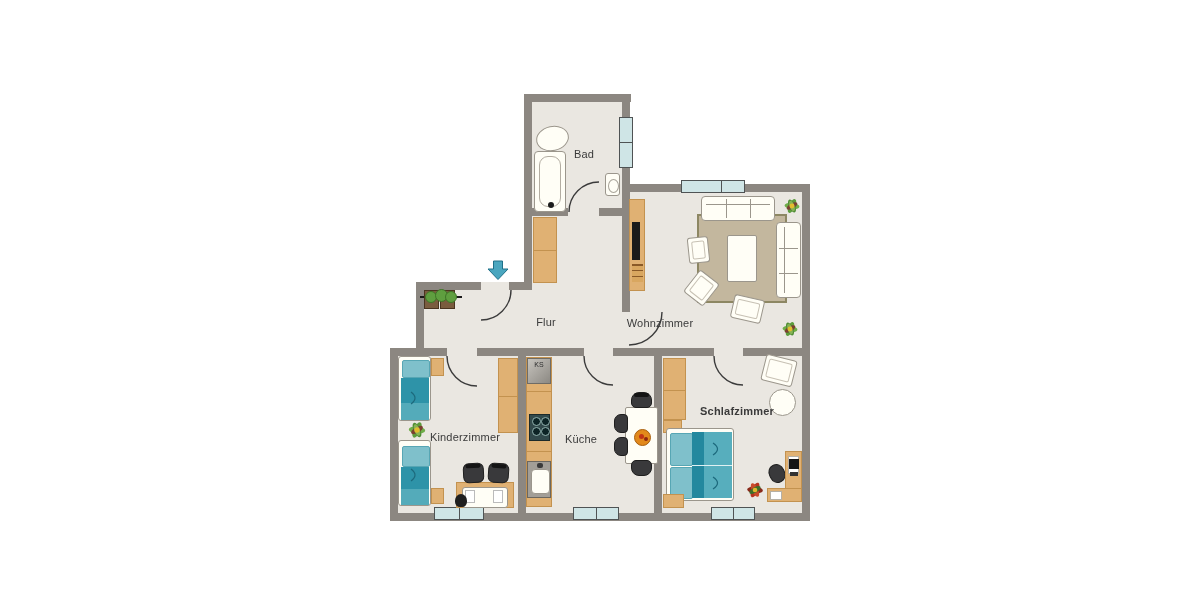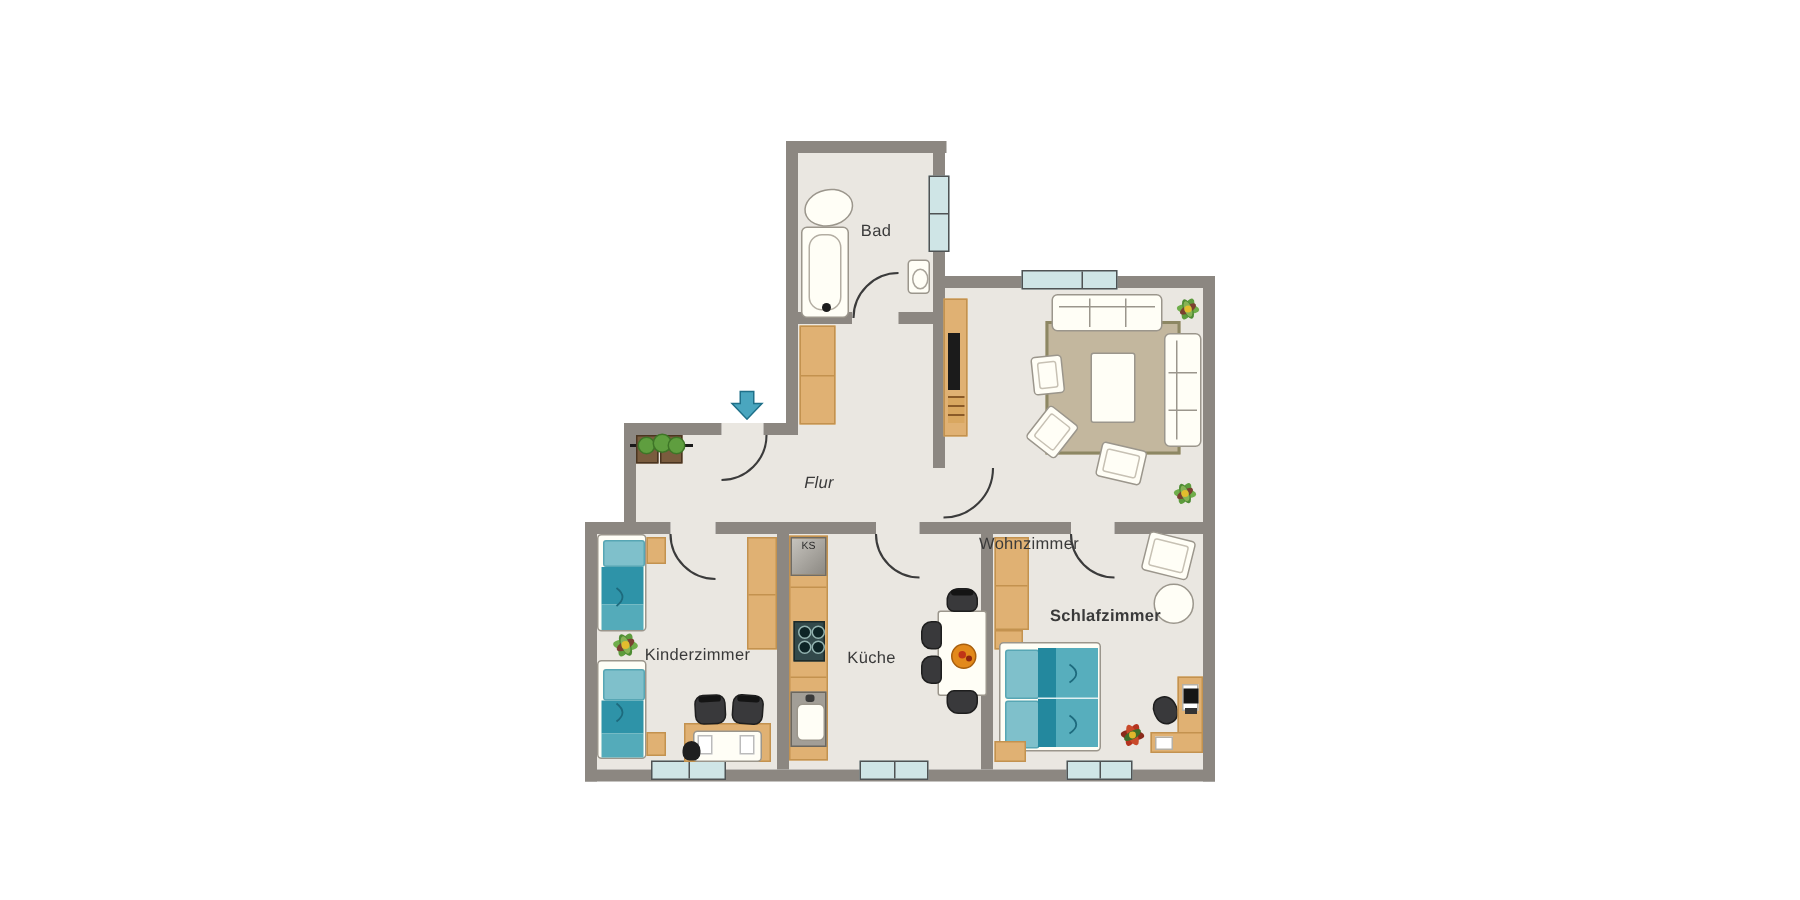--- a/index.html
+++ b/index.html
@@ -240,19 +240,19 @@
       <path d="M 713 477 q 9 6 0 12"></path>
     </g>
     <path d="M 493.5 261 h 9 v 8 h 5.5 l -10 10.5 -10 -10.5 h 5.5 z" fill="var(--accent_arrow)" stroke="#1f7089" stroke-width="1"></path>
     <use href="#plantG" transform="translate(792,206)"></use>
     <use href="#plantG" transform="translate(790,329)"></use>
     <use href="#plantG" transform="translate(417,430) scale(1.1)"></use>
     <use href="#plantR" transform="translate(755,490) scale(1.05)"></use>
   </svg>
 
   <div class="room-label" style="left:584px;top:154px;">Bad</div>
-  <div class="room-label" style="left:546px;top:322px;font-style:italic;">Flur</div>
-  <div class="room-label" style="left:686px;top:323px;margin-top:40px;">Wohnzimmer</div>
+  <div class="room-label" style="left:546px;top:322px;">Flur</div>
+  <div class="room-label" style="left:660px;top:323px;">Wohnzimmer</div>
   <div class="room-label" style="left:465px;top:437px;">Kinderzimmer</div>
   <div class="room-label" style="left:581px;top:439px;">Küche</div>
   <div class="room-label" style="left:737px;top:411px;font-weight:bold;">Schlafzimmer</div>
 
 </div>
 
 </body></html>

